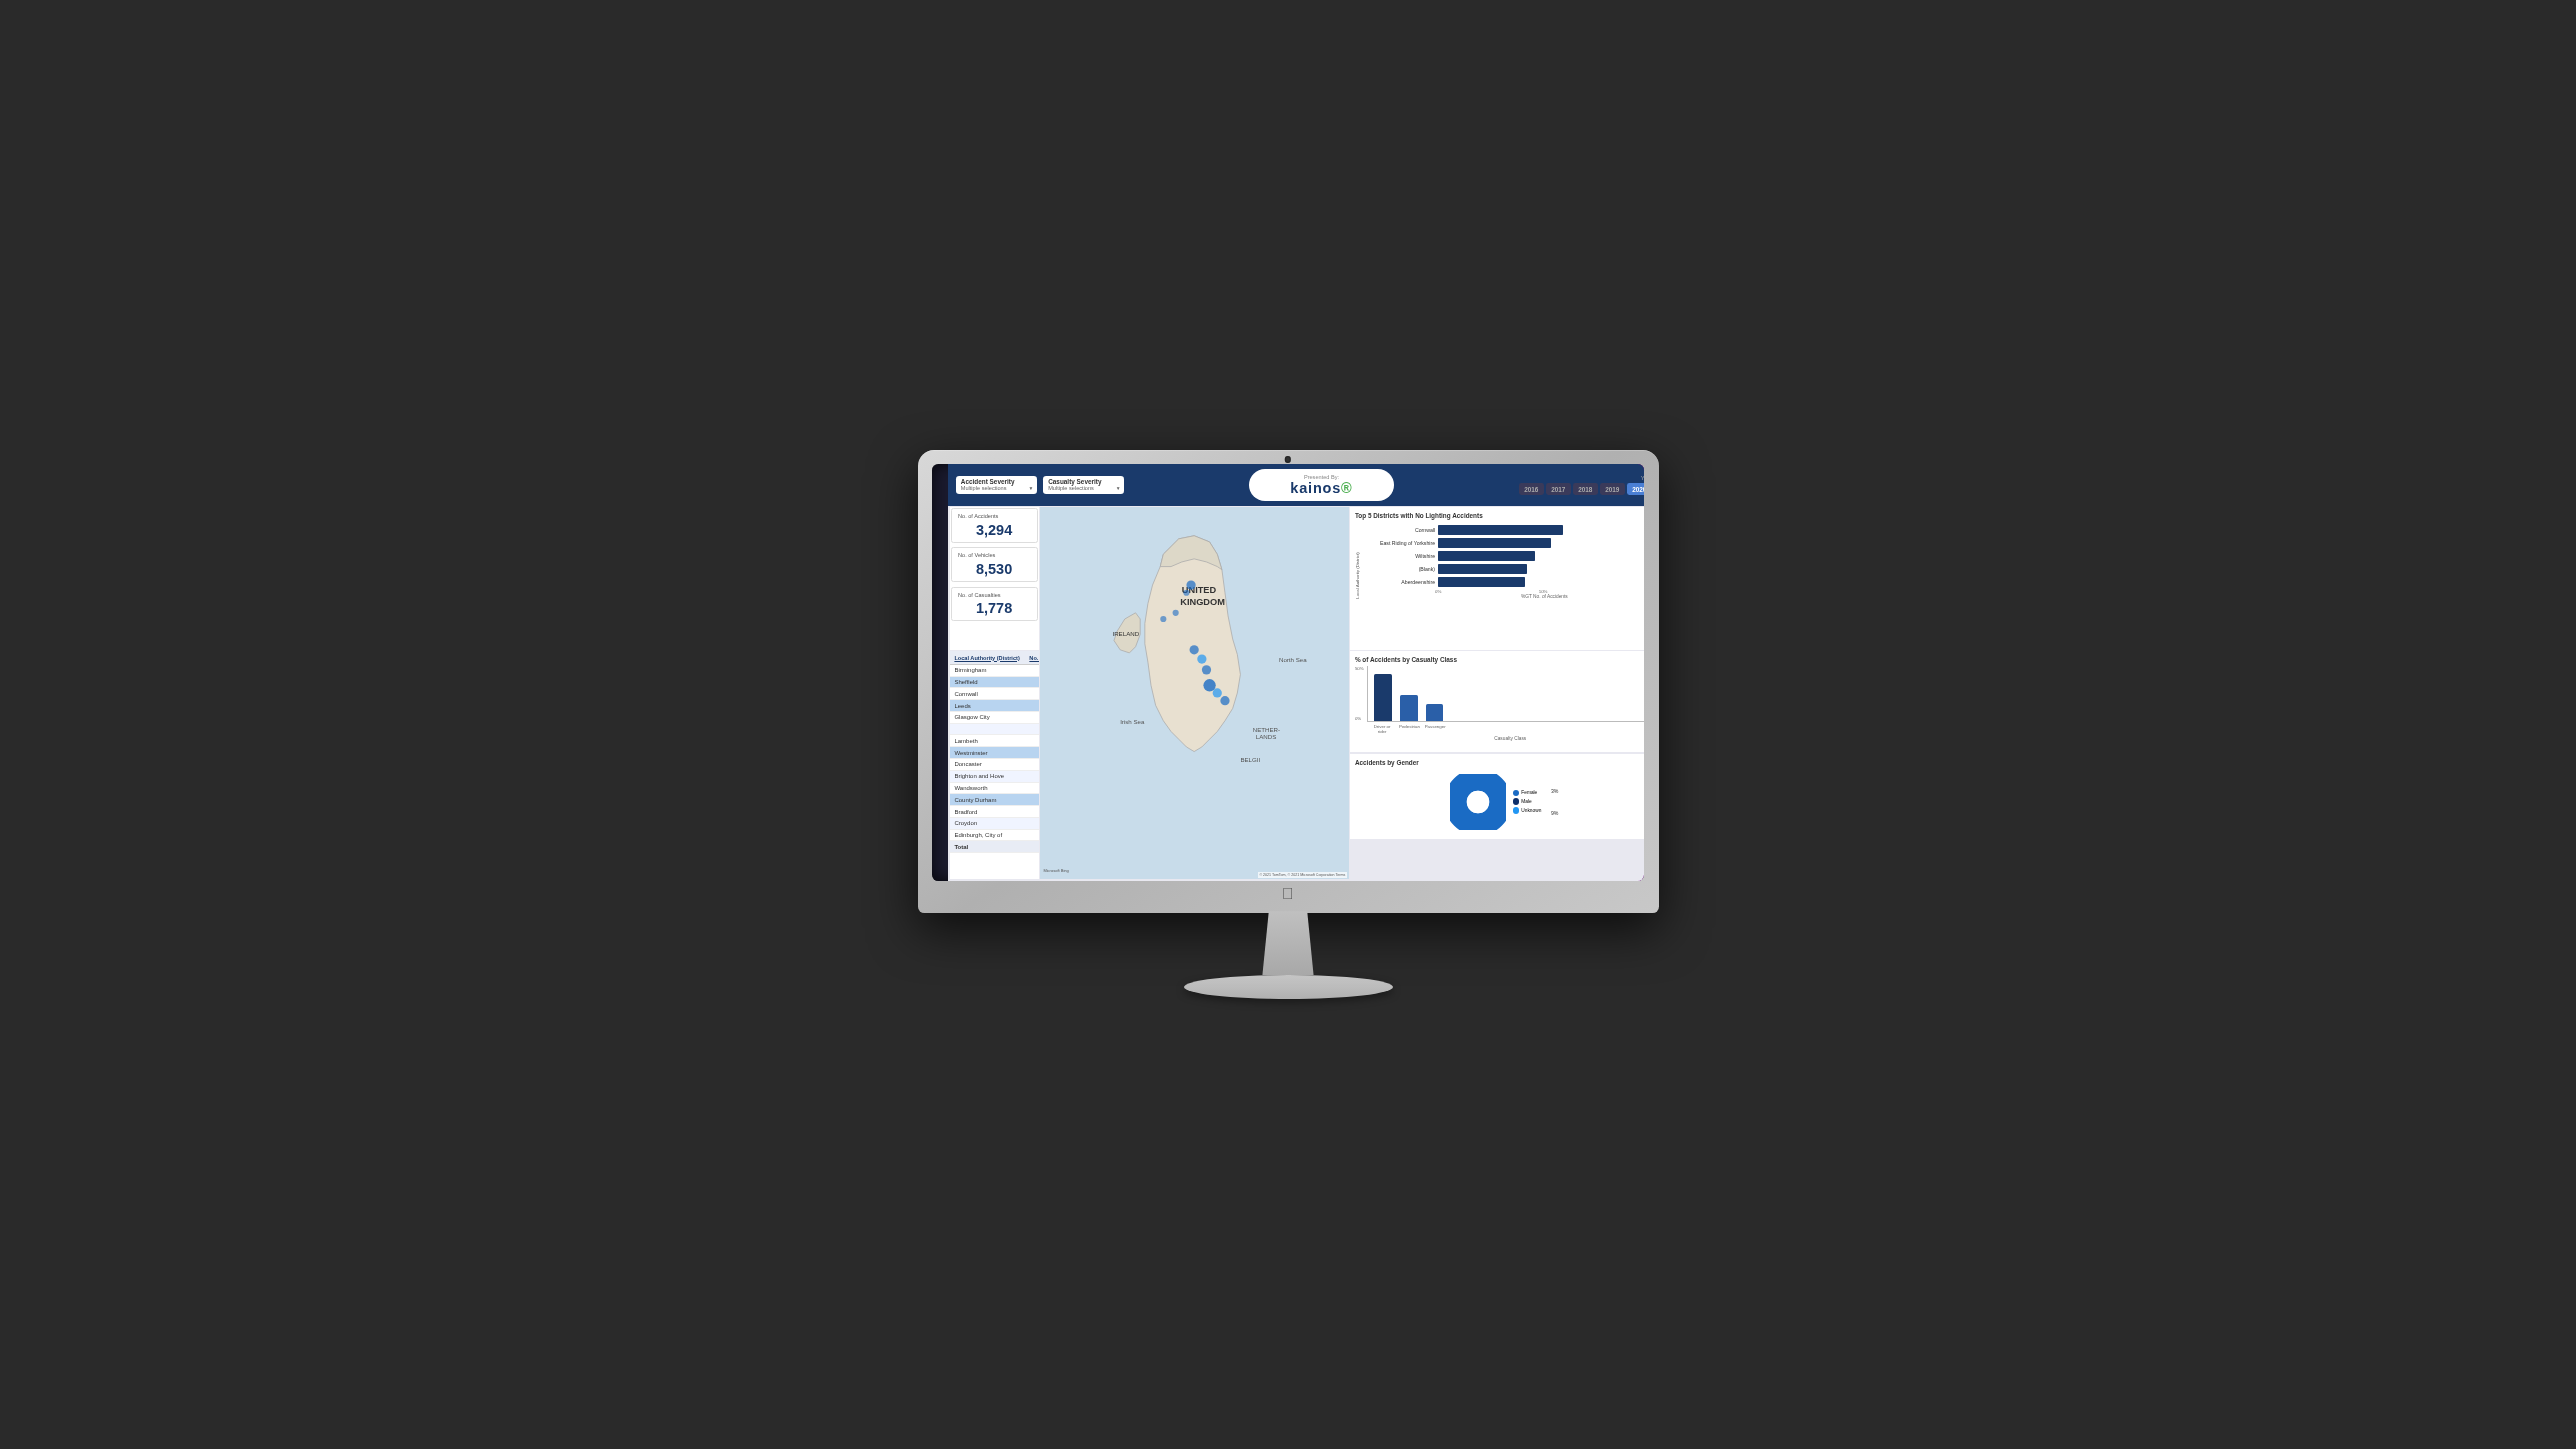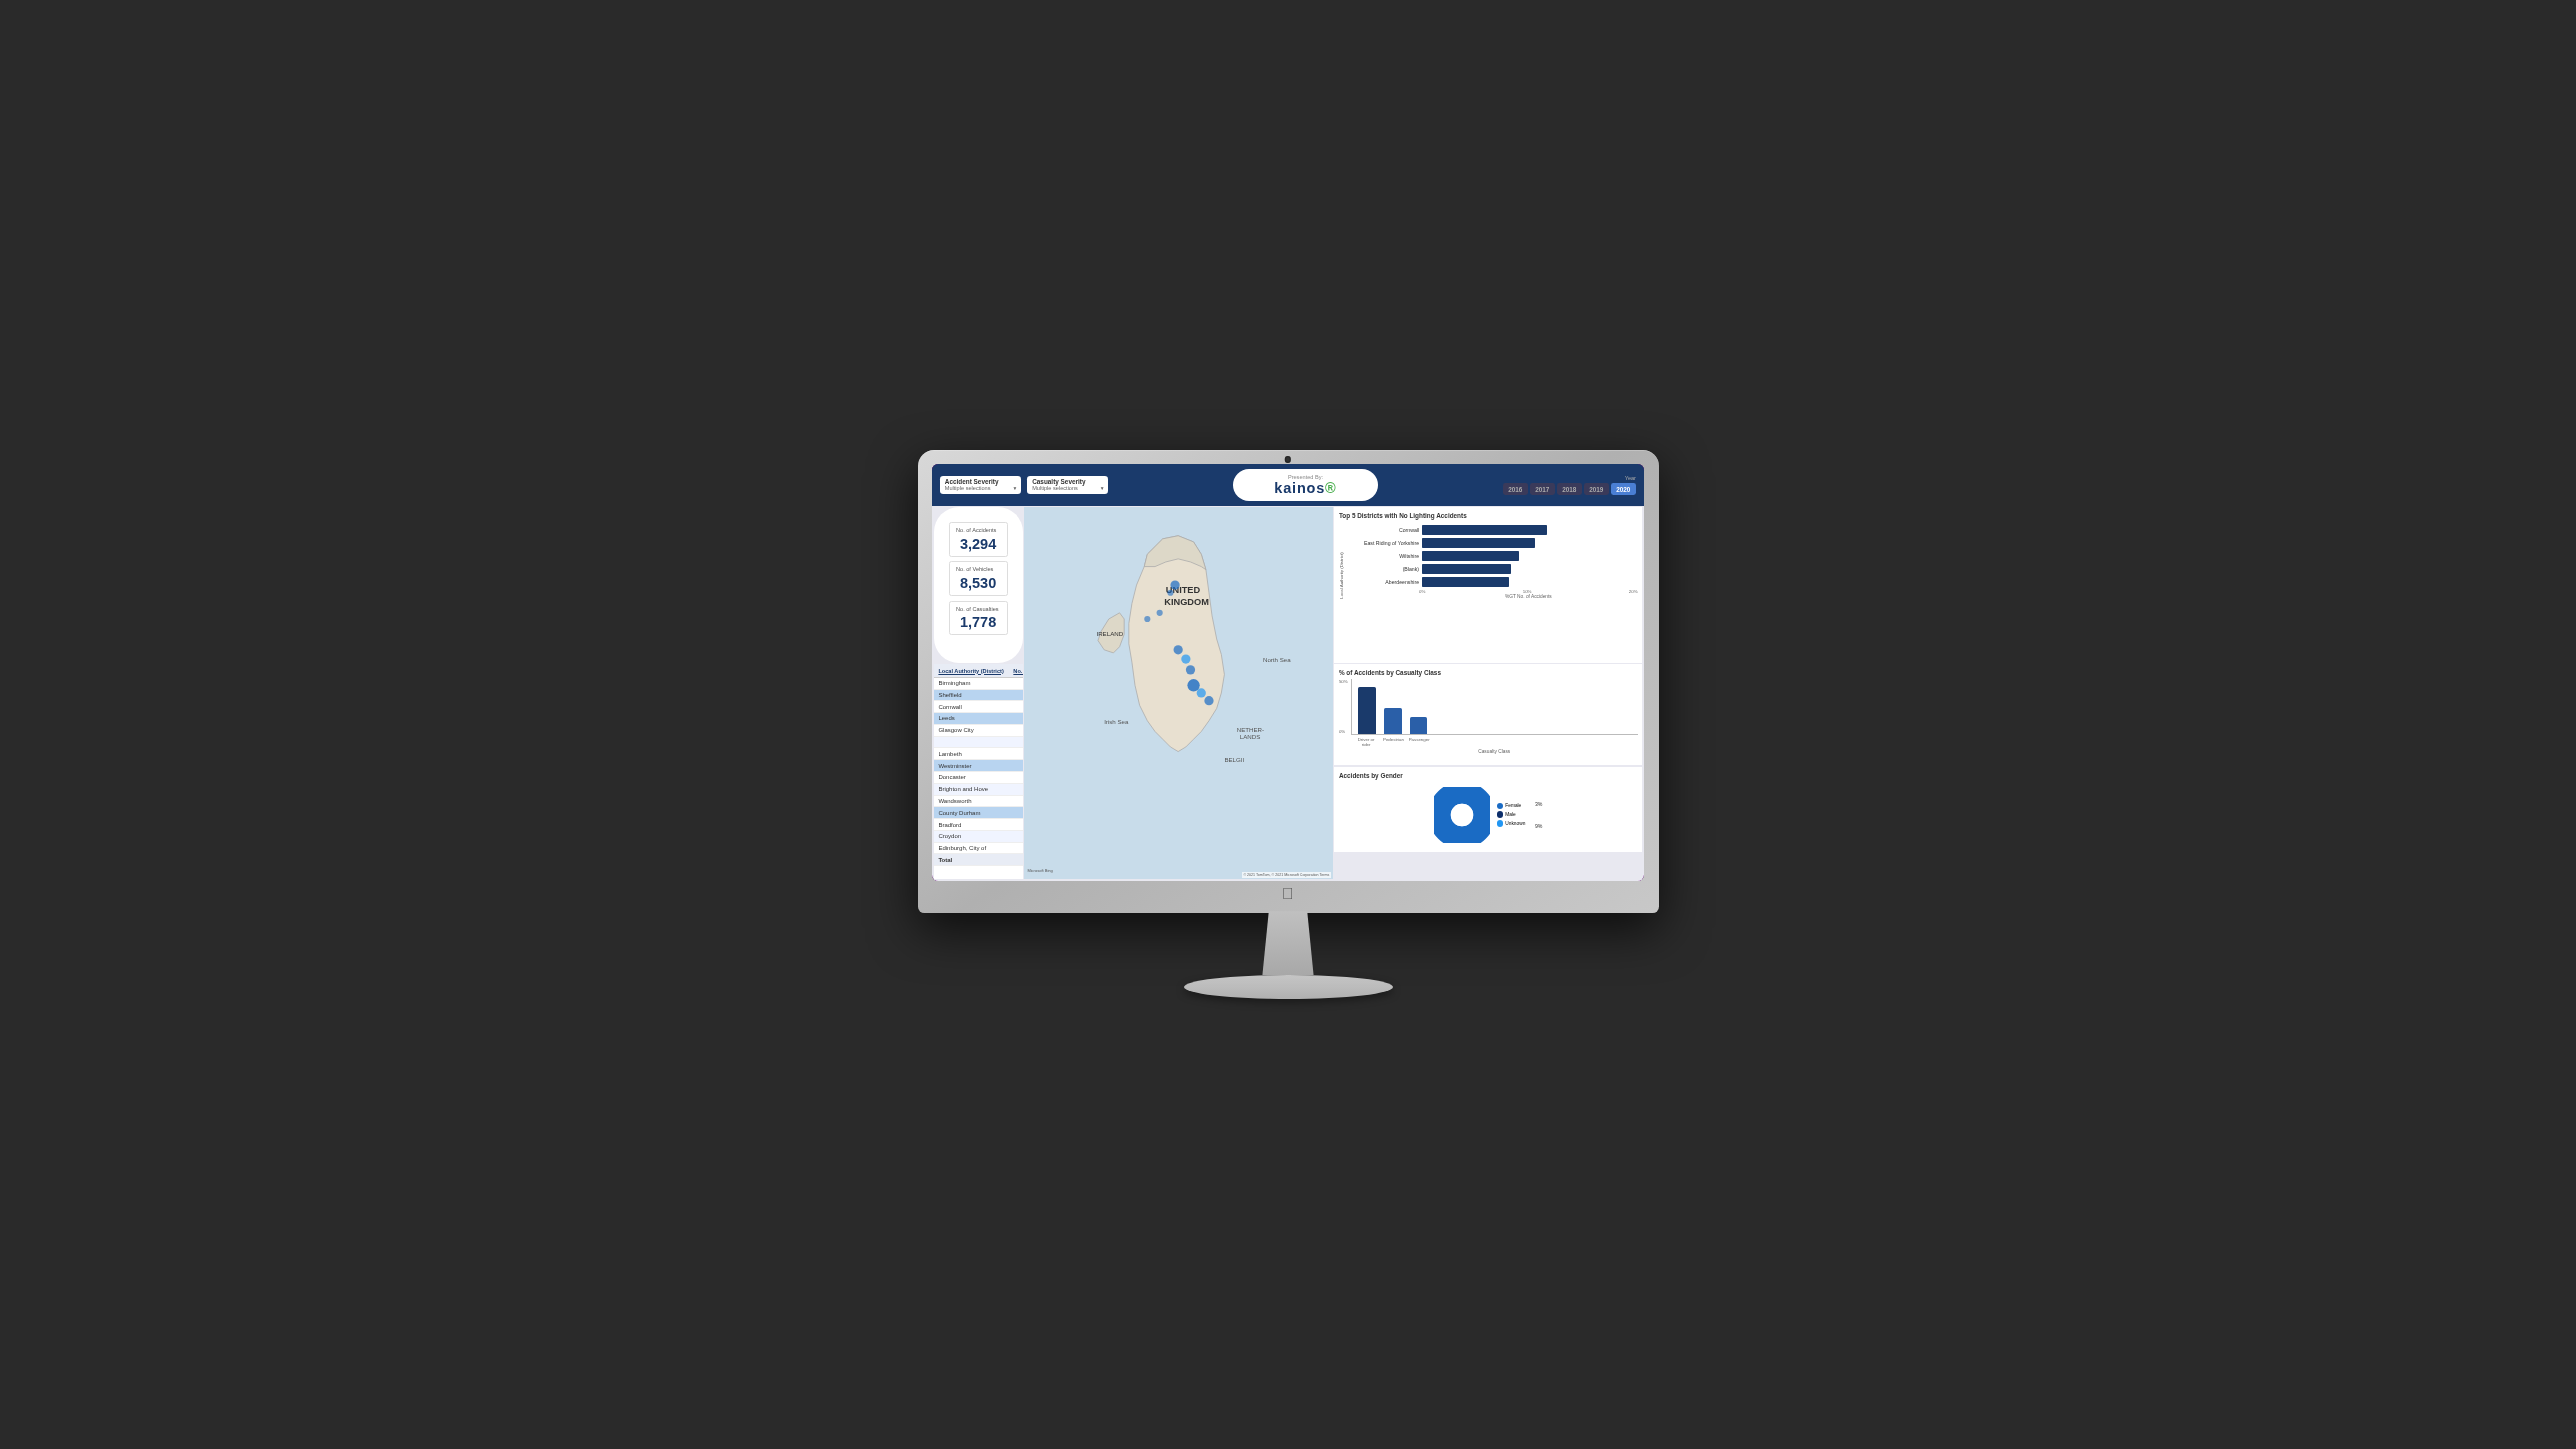--- a/index.html
+++ b/index.html
@@ -72,20 +72,21 @@
       transform: translateX(-50%);
       font-size: 16px;
       color: #555;
     }
 
     
     .dashboard {
       background: #a21caf;
       width: 100%;
       font-size: 7.2px;
+      margin-left: 16px;
     }
 
     
     .header {
       background: #1a3a6b;
       padding: 4.8px 8px;
       display: flex;
       align-items: center;
       gap: 6.4px;
     }
@@ -190,25 +191,24 @@
       gap: 1.6px;
       padding: 1.6px;
       background: #e8e8f0;
     }
 
     
     .stats-panel {
       grid-column: 1;
       grid-row: 1;
       background: white;
-      padding: 15px;
+      padding: 1px;
       display: flex;
       flex-direction: column;
       gap: 4.8px;
-      border-radius: 25px;
     }
 
     .stat-box {
       border: 0.8px solid #ddd;
       padding: 4px 6.4px;
       border-radius: 2.4px;
     }
 
     .stat-label {
       font-size: 5.6px;

